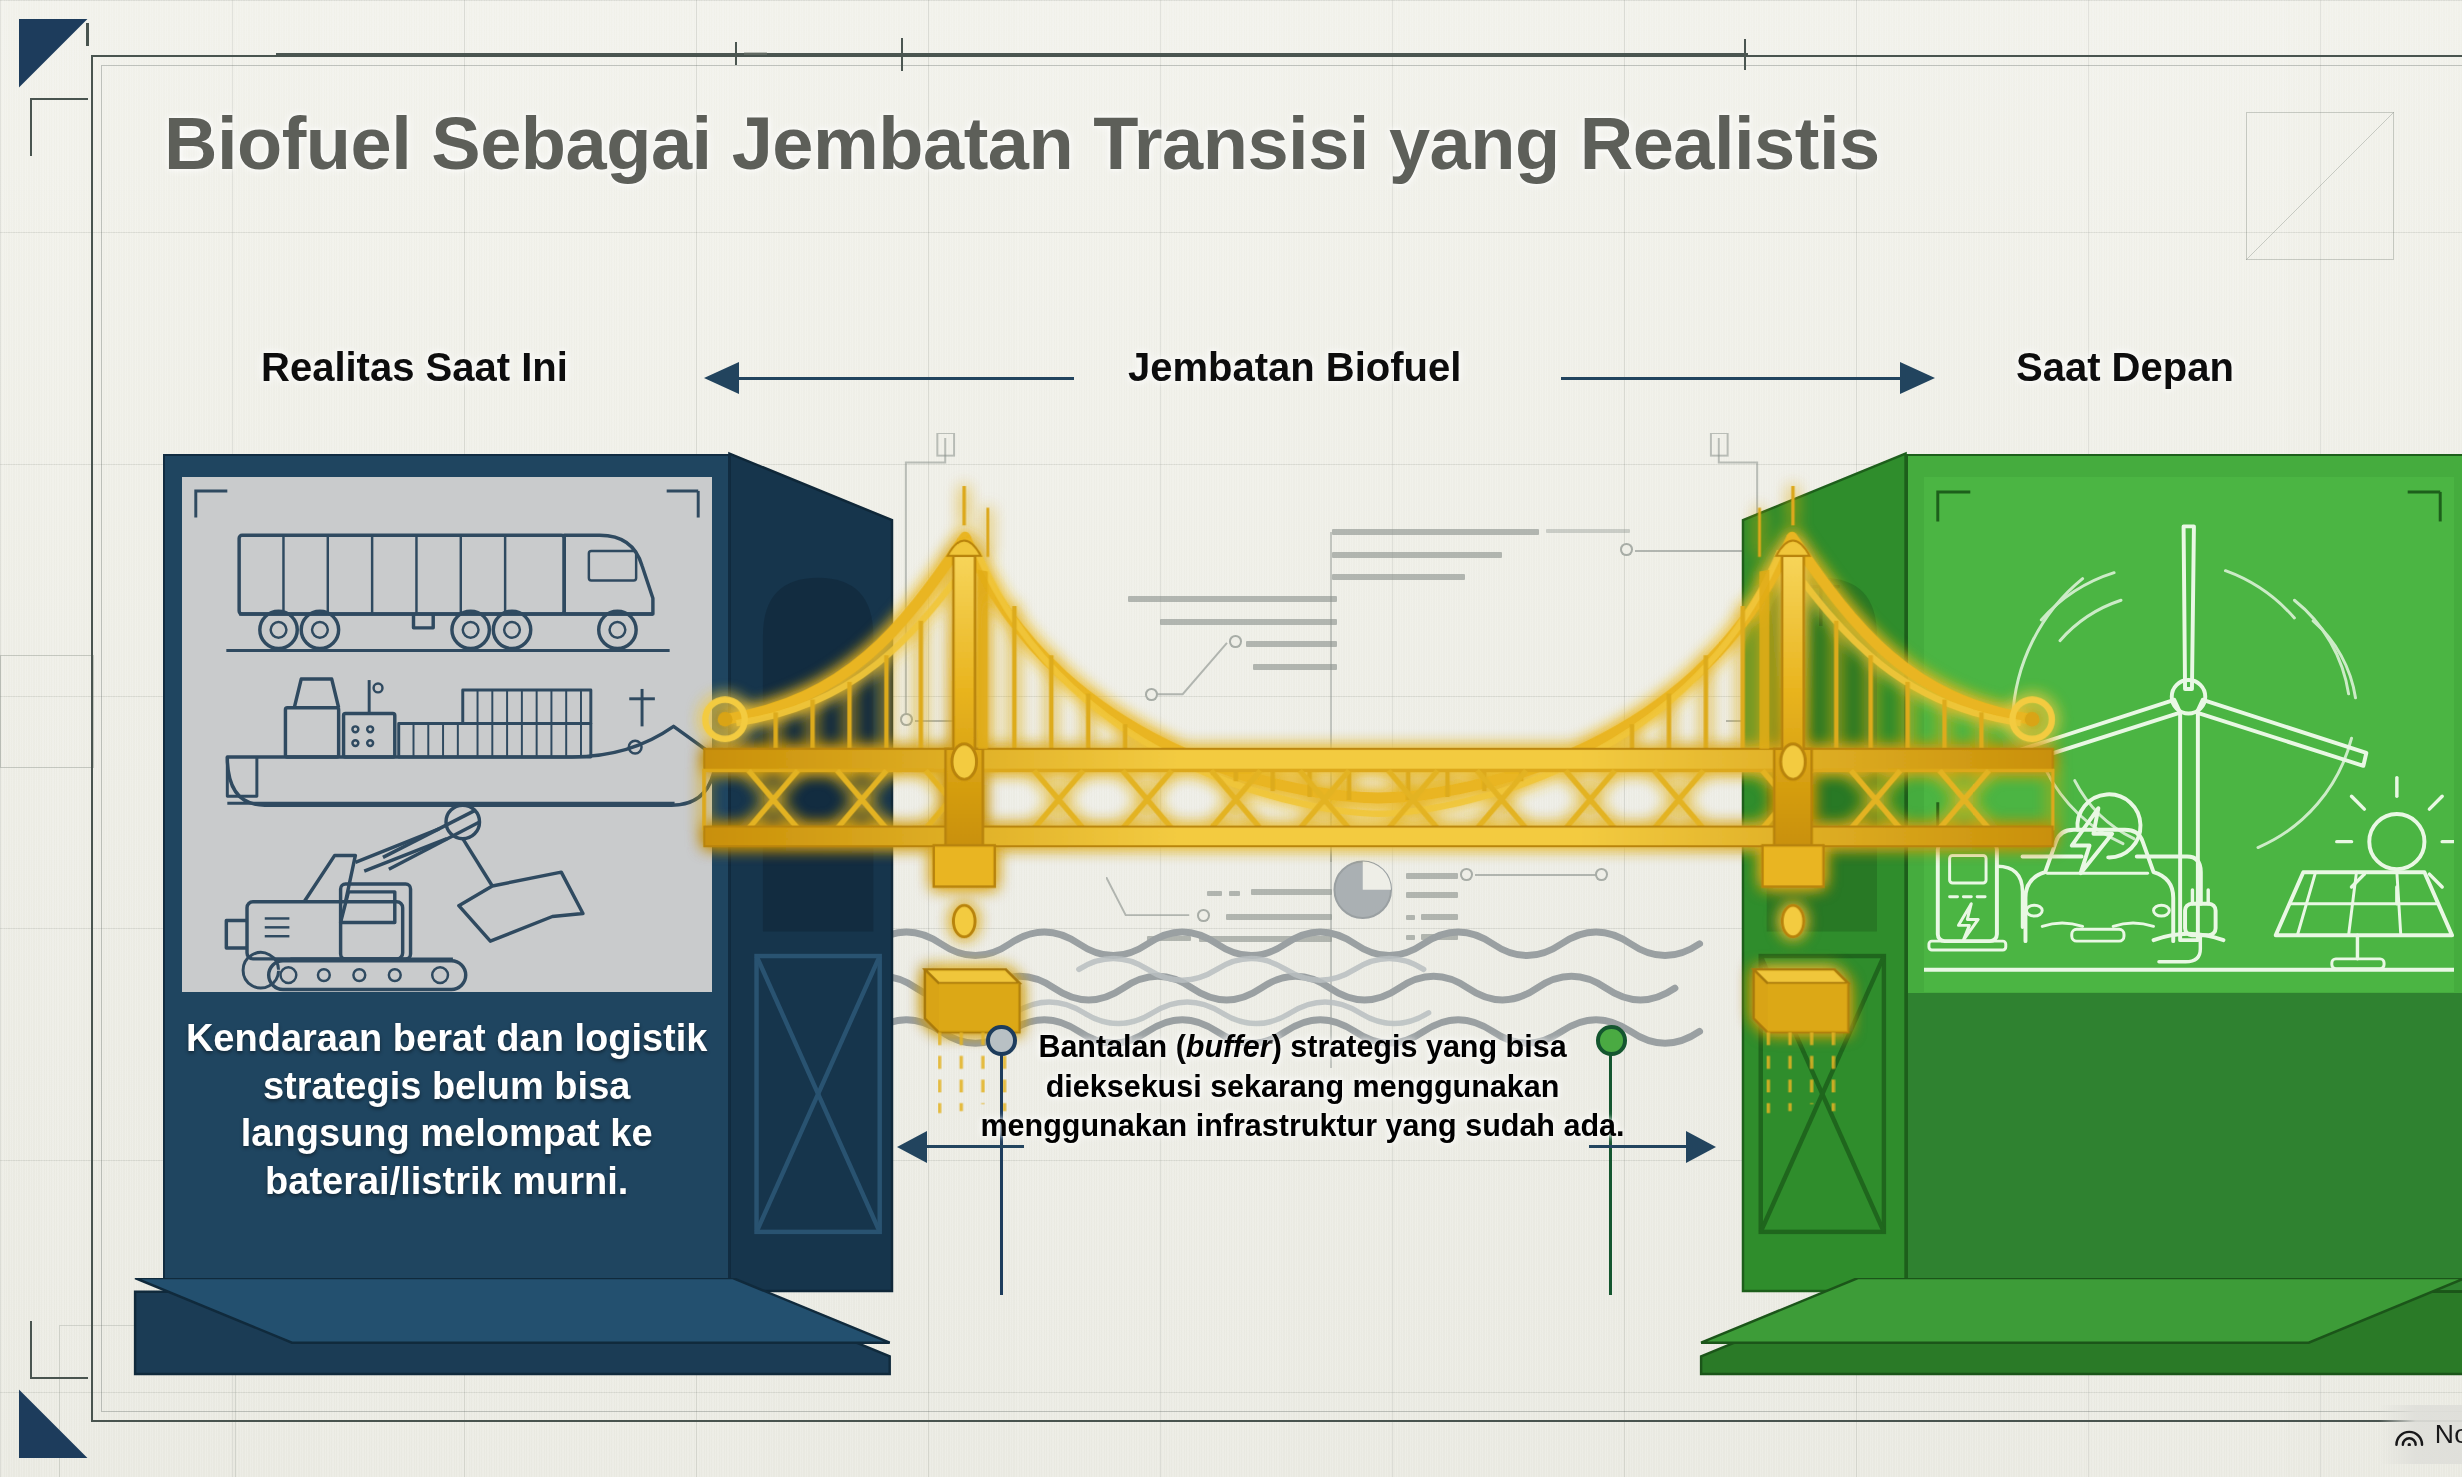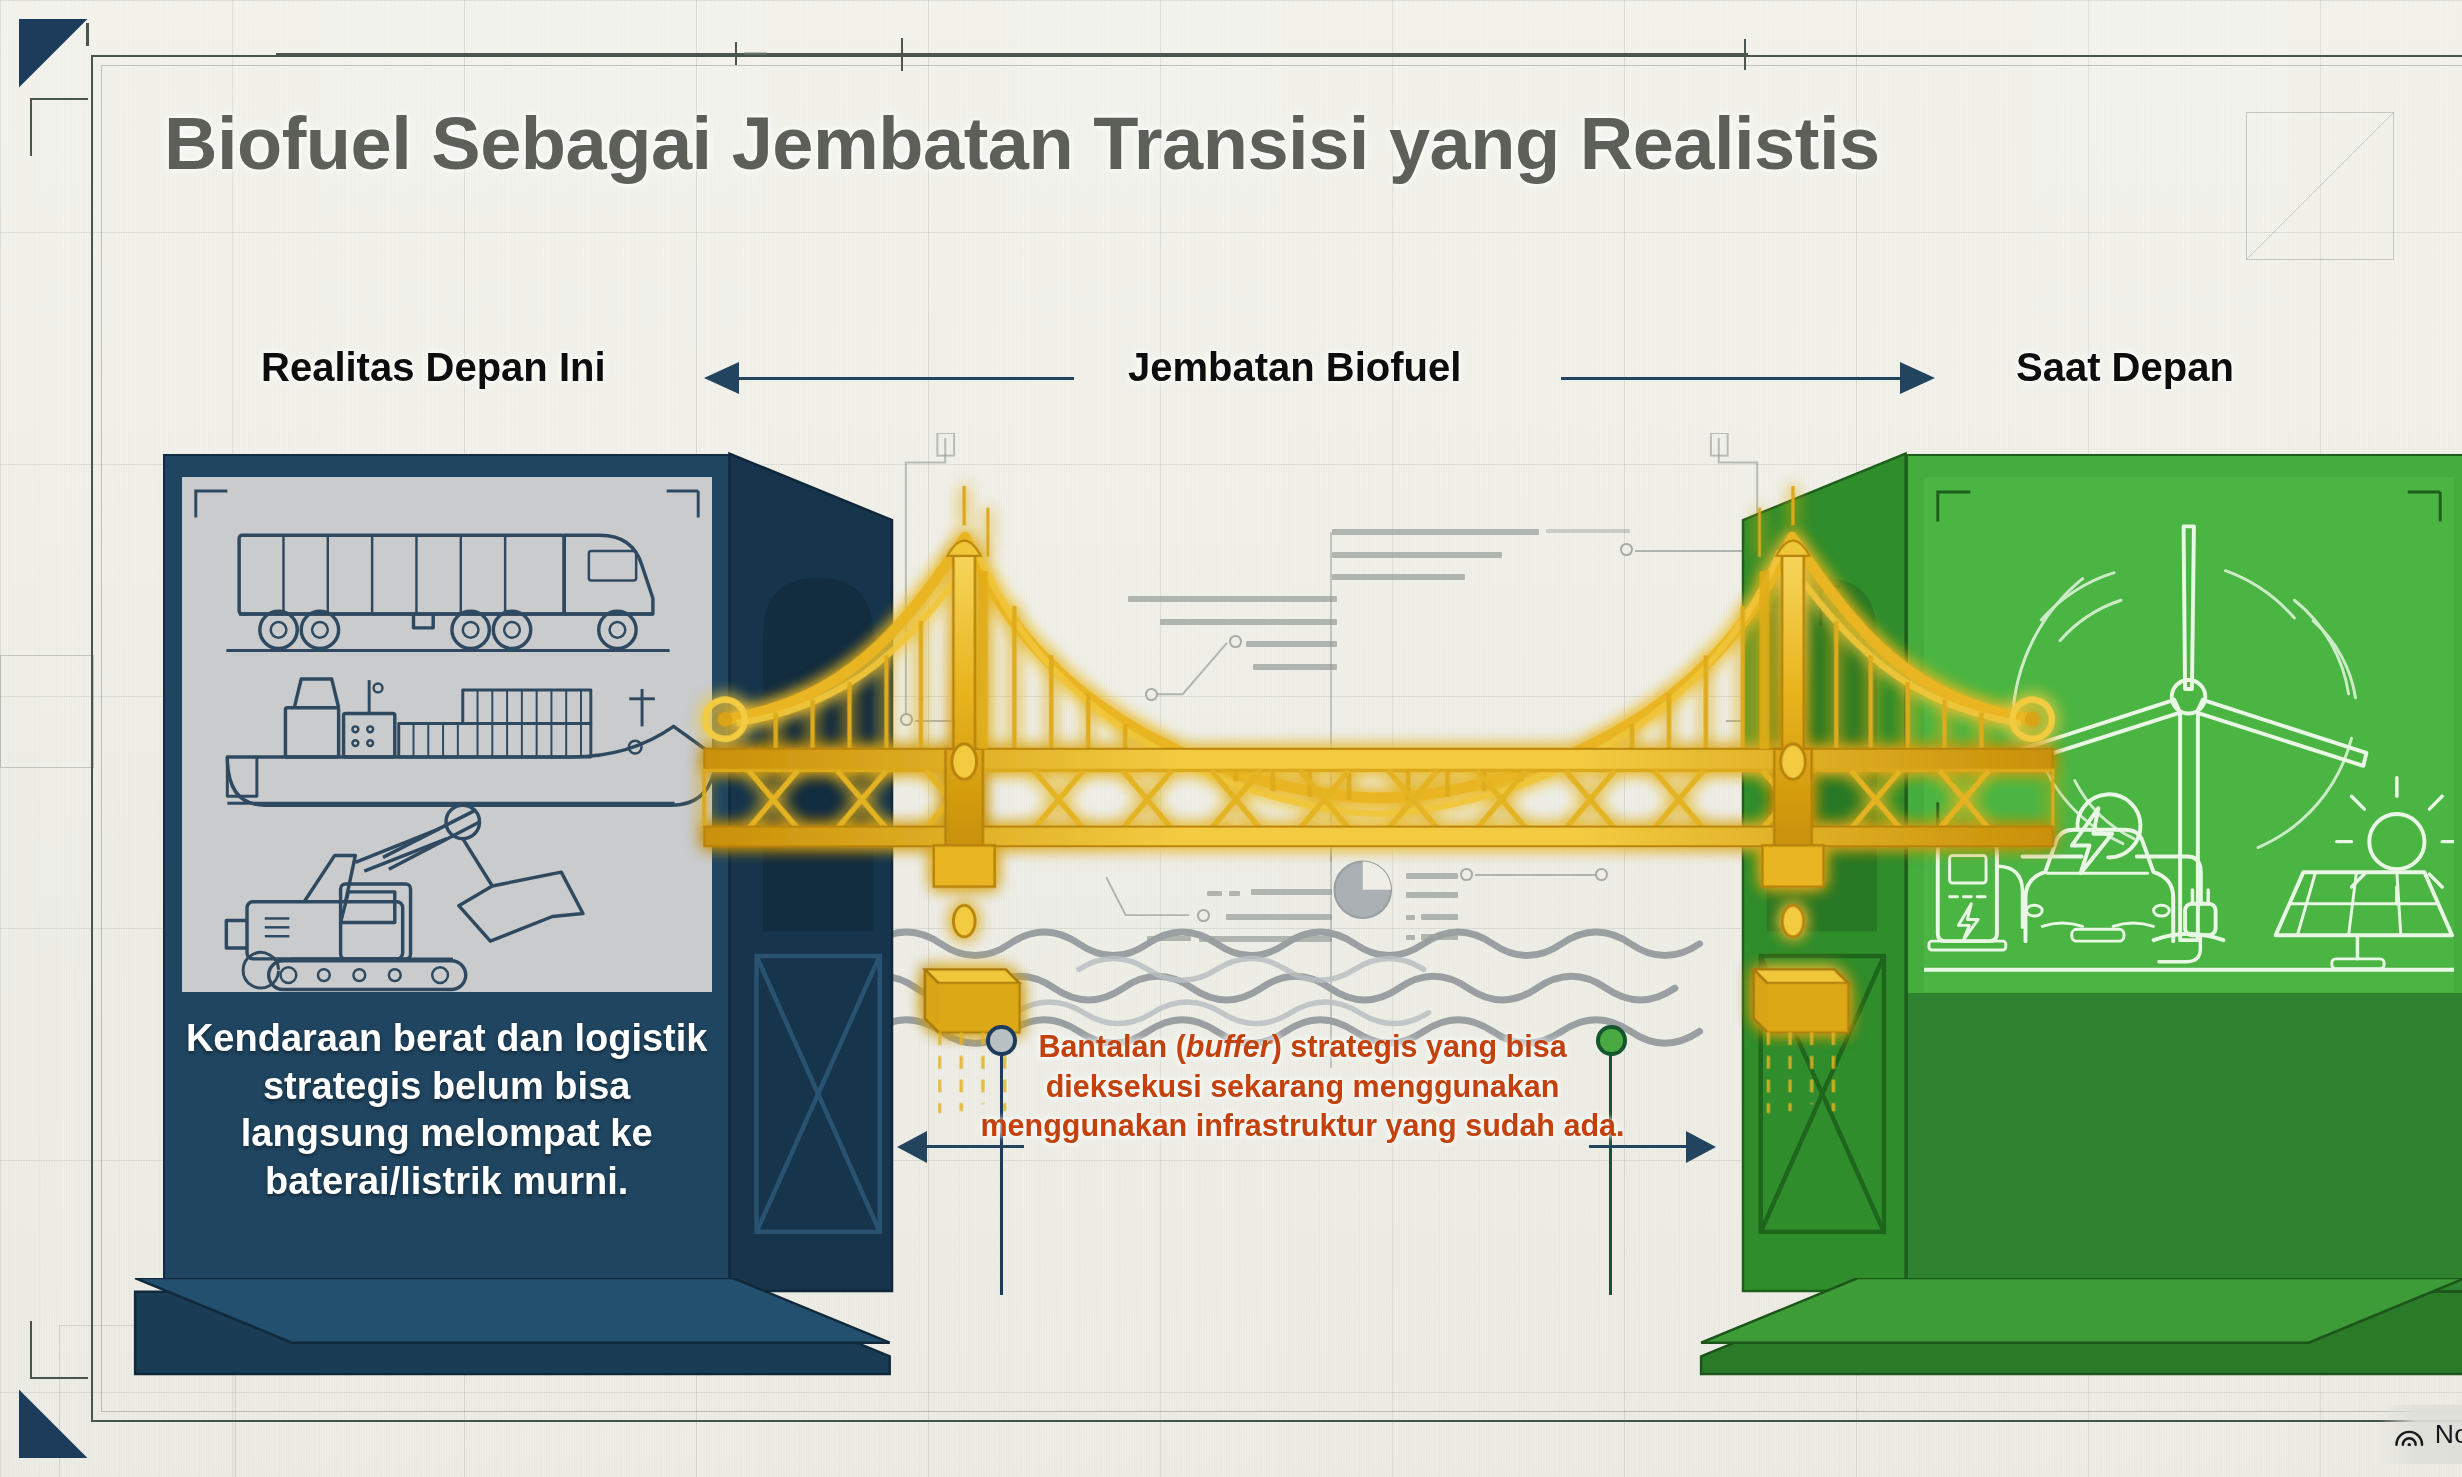--- a/index.html
+++ b/index.html
@@ -69,21 +69,21 @@
   .block{position:absolute;}
   .blk-front{position:absolute;}
 
   .panel-inner{position:absolute;overflow:hidden;}
   .panel-caption{position:absolute;text-align:center;font-size:38px;font-weight:700;
     line-height:1.25;color:#ffffff;
     text-shadow:0 1.5px 3.9px rgba(0,0,0,.45);}
 
   
   .center-caption{position:absolute;left:975px;top:1027px;width:655px;text-align:center;
-    font-size:30.5px;font-weight:600;line-height:1.30;color:#c2410c;
+    font-size:30.5px;font-weight:600;line-height:1.30;color:#000000;
     text-shadow:0 0 4.9px rgba(255,255,255,.95),0 0 9.8px rgba(255,255,255,.85);}
   .center-caption i{font-style:italic;}
 
   
   .pin-stem{position:absolute;width:2.5px;}
   .pin-dot{position:absolute;width:30.5px;height:30.5px;border-radius:50%;}
 
   
   .cal-line{position:absolute;height:3.4px;background:#22445e;}
   .cal-head{position:absolute;width:0;height:0;}
@@ -132,21 +132,21 @@
   <div class="tick" style="left:86px;top:22.7px;width:3px;height:23.6px;"></div>
 
   <div class="dimline" style="left:276px;top:53px;width:1472px;"></div>
   <div class="dimcap" style="left:735px;top:42px;height:22.7px;"></div>
   <div class="dimcap" style="left:901px;top:38px;height:32.5px;"></div>
   <div class="dimcap" style="left:1744px;top:39px;height:30.5px;"></div>
   <div class="dimsmall" style="left:744px;top:52px;"></div>
 
   <div class="title">Biofuel Sebagai Jembatan Transisi yang Realistis</div>
 
-  <div class="hdr hdr-left">Realitas Depan Ini</div>
+  <div class="hdr hdr-left">Realitas Saat Ini</div>
   <div class="hdr hdr-mid">Jembatan Biofuel</div>
   <div class="hdr hdr-right">Saat Depan</div>
 
   <div class="arrow-line" style="left:739px;width:335px;"></div>
   <div class="arrow-head" style="left:704px;border-top:16.7px solid transparent;border-bottom:16.7px solid transparent;border-right:35px solid #22445e;"></div>
 
   <div class="arrow-line" style="left:1561px;width:340px;"></div>
   <div class="arrow-head" style="left:1900px;border-top:16.7px solid transparent;border-bottom:16.7px solid transparent;border-left:35px solid #22445e;"></div>
 
   <div>

